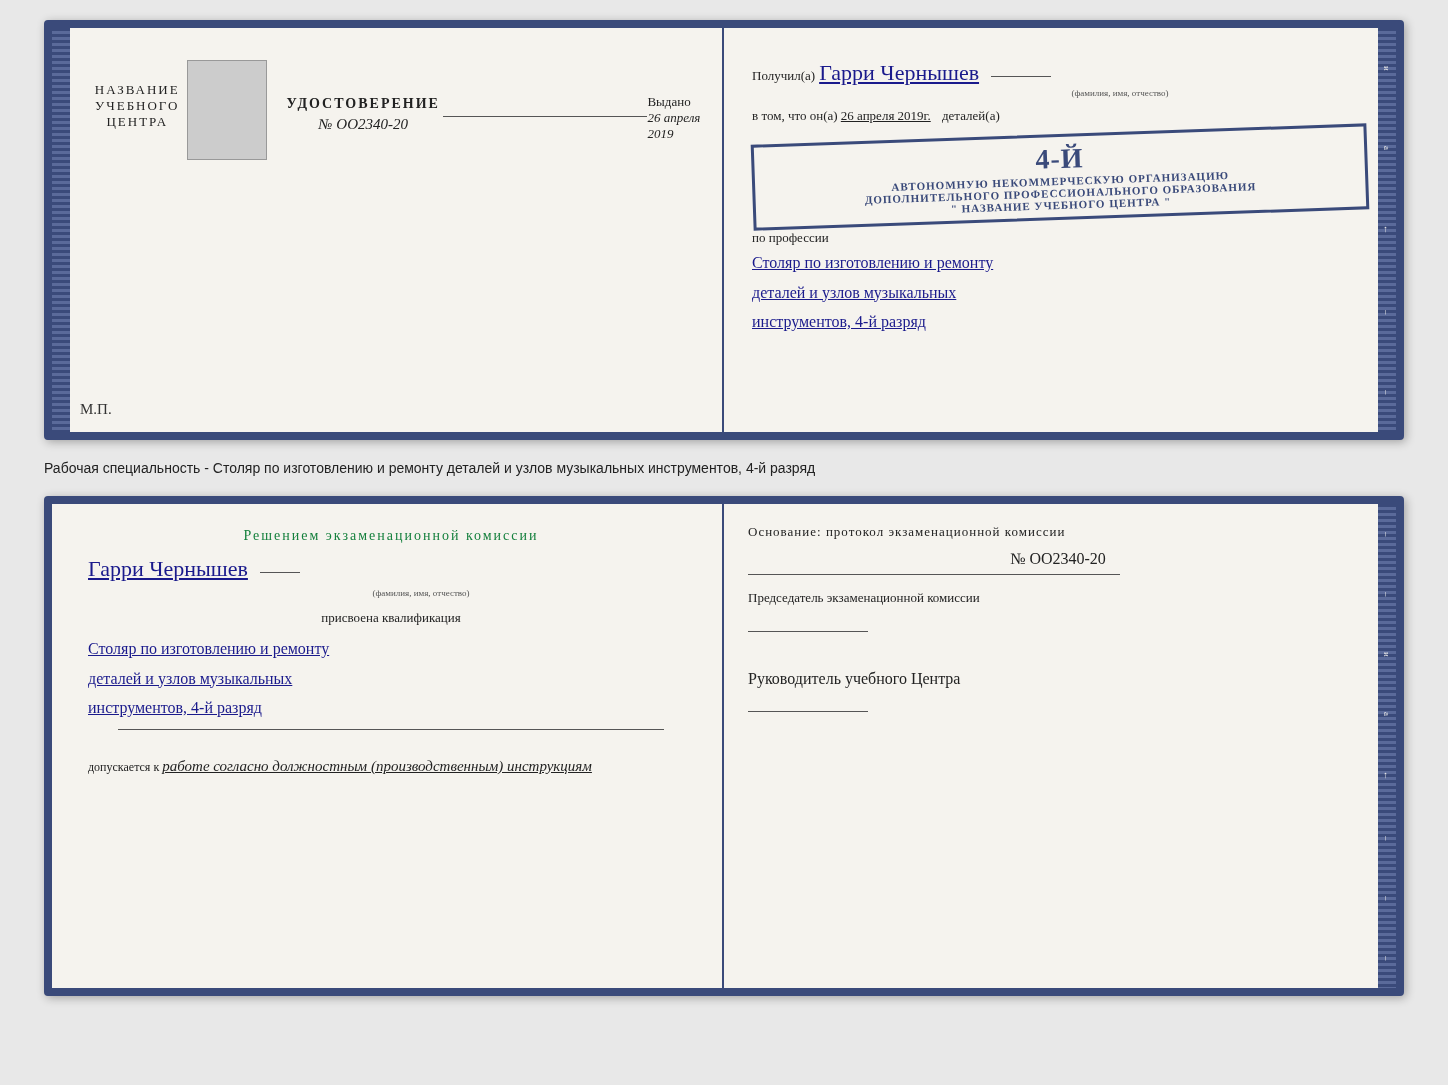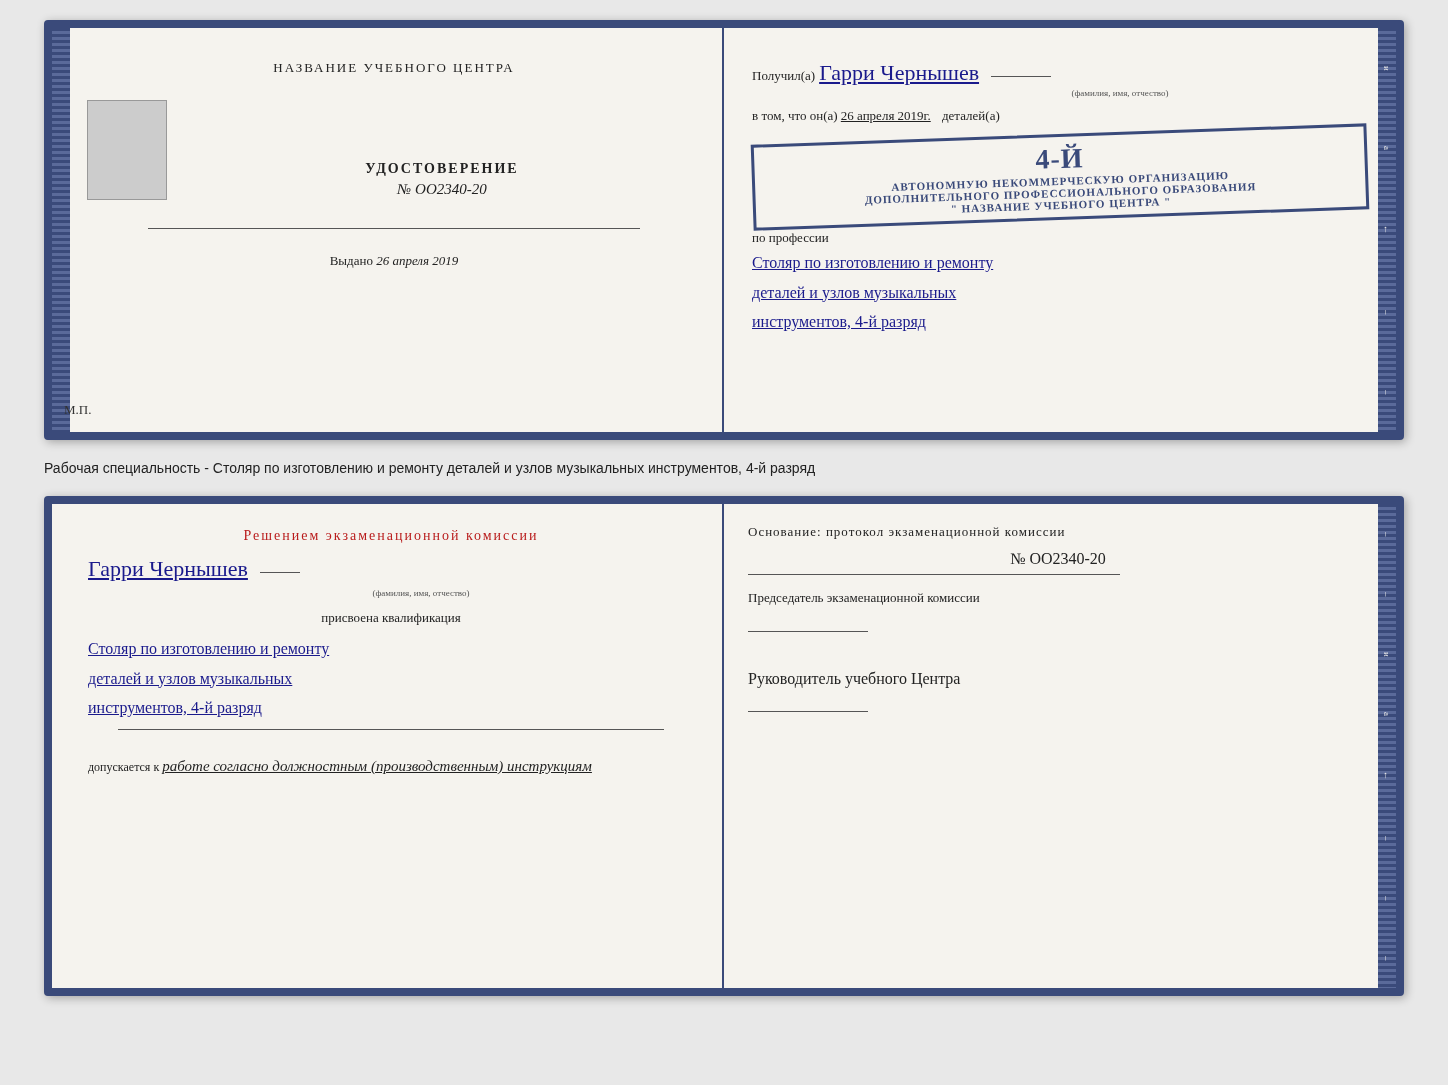--- a/index.html
+++ b/index.html
@@ -59,21 +59,21 @@
         #3a4a7a 3px,
         #5a6a9a 3px,
         #5a6a9a 6px
       );
     }
 
     .center-content-left {
       margin-left: 18px;
       margin-right: 4px;
       display: flex;
-      flex-direction: column;
+      flex-direction: row;
       align-items: center;
       width: 100%;
     }
 
     .institution-title {
       text-align: center;
       font-size: 13px;
       font-weight: normal;
       letter-spacing: 2px;
       text-transform: uppercase;
@@ -123,22 +123,22 @@
       align-self: center;
     }
 
     .vydano-value {
       font-style: italic;
     }
 
     .mp-line {
       position: absolute;
       bottom: 14px;
-      left: 12px;
-      font-size: 13px;
+      left: 28px;
+      font-size: 15px;
       color: #333;
     }
 
     .divider-line {
       border: none;
       border-top: 1px solid #555;
       width: 80%;
       margin: 8px auto;
     }
 
@@ -247,21 +247,21 @@
       flex-direction: column;
       background: #f5f3ee;
       position: relative;
     }
 
     .resheniem-title {
       font-size: 14px;
       font-weight: normal;
       letter-spacing: 2px;
       text-align: center;
-      color: #b91c1c;
+      color: #15803d;
       margin-bottom: 12px;
     }
 
     .name-block {
       margin-bottom: 8px;
     }
 
     .prisvoena {
       font-size: 13px;
       color: #222;
@@ -355,21 +355,21 @@
 
 <div class="document-spread">
 
   <div class="page-left">
     <div class="spine-decoration-left"></div>
     <div class="center-content-left">
       <div class="institution-title">НАЗВАНИЕ УЧЕБНОГО ЦЕНТРА</div>
 
       <div style="display:flex; gap:16px; width:100%; margin-top:8px;">
         <div class="photo-placeholder"></div>
-        <div class="udostoverenie-section" style="flex:1; justify-content:flex-end;">
+        <div class="udostoverenie-section" style="flex:1; justify-content:center;">
           <div class="udostoverenie-title">УДОСТОВЕРЕНИЕ</div>
           <div class="doc-number">№ OO2340-20</div>
         </div>
       </div>
 
       <hr class="divider-line" style="margin-top:20px;">
 
       <div class="vydano-line" style="margin-top:16px;">
         <span>Выдано</span>
         <span class="vydano-value">26 апреля 2019</span>

